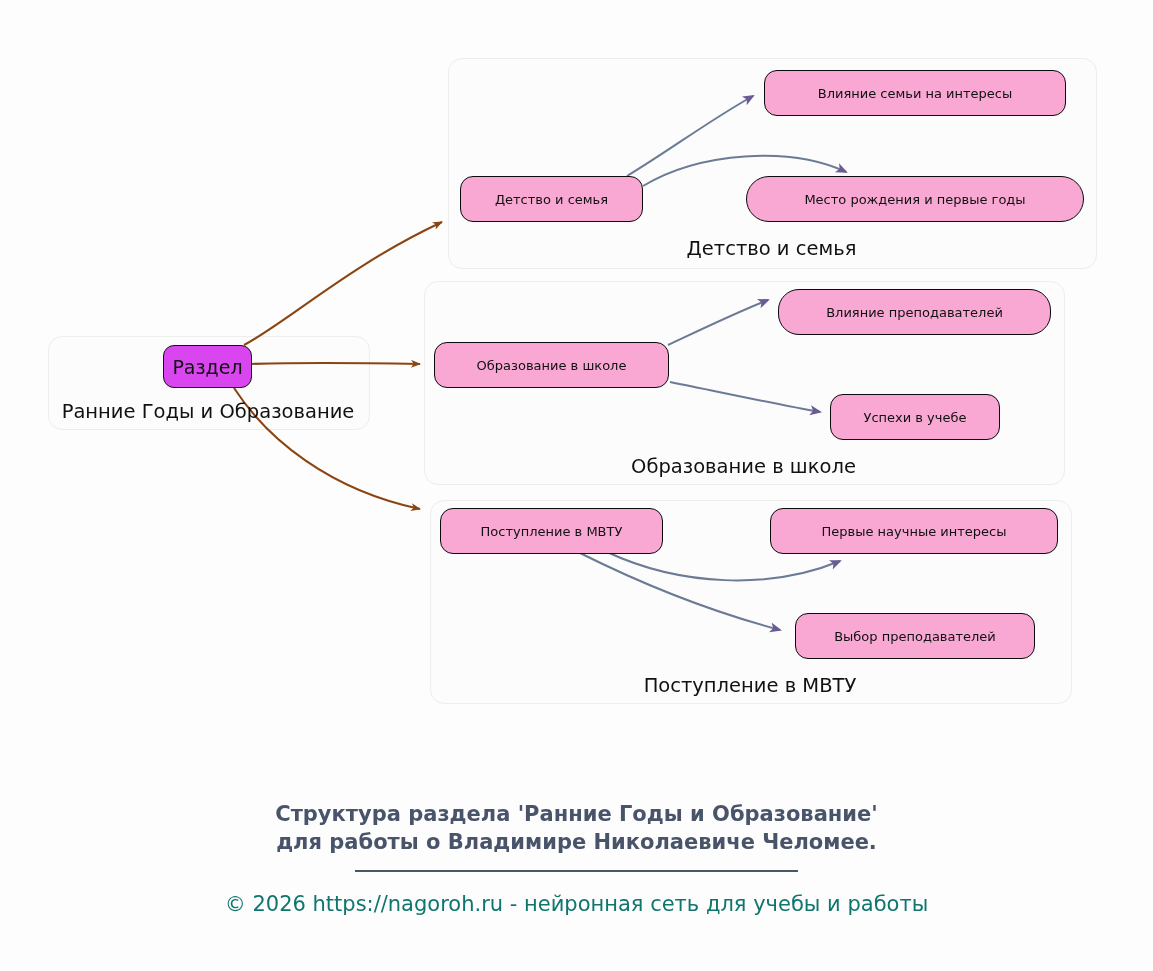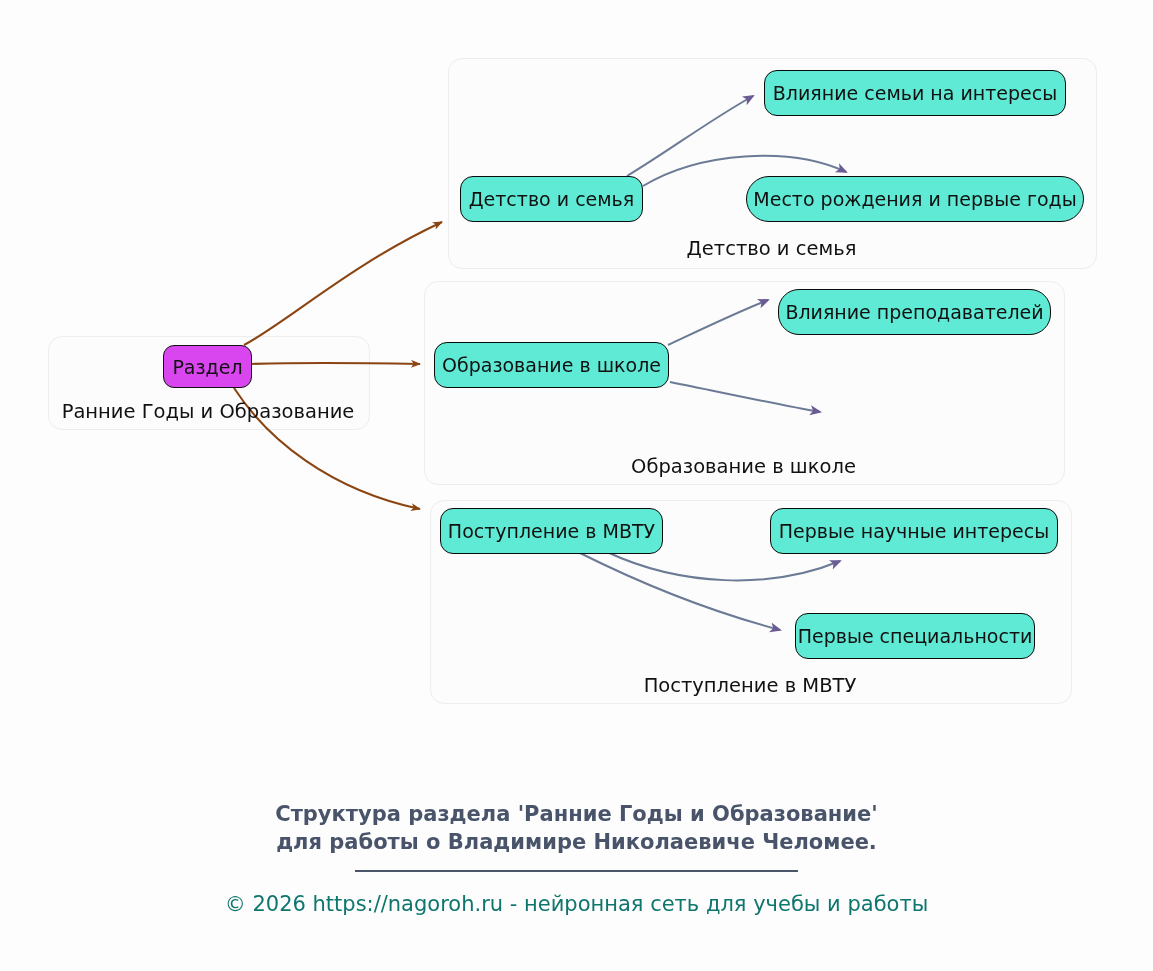--- a/index.html
+++ b/index.html
@@ -42,23 +42,23 @@
     color: #111111;
     white-space: nowrap;
     text-align: center;
   }
   .node {
     position: absolute;
     z-index: 4;
     box-sizing: border-box;
     border: 1.6px solid #0b0b0b;
     border-radius: 13px;
-    background: #5eead4;
+    background: #f9a8d4;
     color: #111111;
-    font-size: 19px;
+    font-size: 13px;
     display: flex;
     align-items: center;
     justify-content: center;
     white-space: nowrap;
     padding: 0 14px;
   }
   .node.root {
     background: #d946ef;
     border: 1.8px solid #111111;
     border-radius: 11px;
@@ -133,27 +133,28 @@
 
   <div class="node" style="left:460px; top:176px; width:183px; height:46px;">Детство и семья</div>
   <div class="node" style="left:764px; top:70px; width:302px; height:46px;">Влияние семьи на интересы</div>
   <div class="node" style="left:746px; top:176px; width:338px; height:46px;border-radius:23px;">Место рождения и первые годы</div>
 
   <div class="cluster" style="left:424px; top:281px; width:639px; height:202px;"></div>
   <div class="cluster-label" style="left:424px; top:455px; width:639px;">Образование в школе</div>
 
   <div class="node" style="left:434px; top:342px; width:235px; height:46px;">Образование в школе</div>
   <div class="node" style="left:778px; top:289px; width:273px; height:46px;border-radius:21px;">Влияние преподавателей</div>
+  <div class="node" style="left:830px; top:394px; width:170px; height:46px;">Успехи в учебе</div>
 
   <div class="cluster" style="left:430px; top:500px; width:640px; height:202px;"></div>
   <div class="cluster-label" style="left:430px; top:674px; width:640px;">Поступление в МВТУ</div>
 
   <div class="node" style="left:440px; top:508px; width:223px; height:46px;">Поступление в МВТУ</div>
   <div class="node" style="left:770px; top:508px; width:288px; height:46px;">Первые научные интересы</div>
-  <div class="node" style="left:795px; top:613px; width:240px; height:46px;">Первые специальности</div>
+  <div class="node" style="left:795px; top:613px; width:240px; height:46px;">Выбор преподавателей</div>
 
   <div class="footer" style="top:800px;">
     <div class="footer-title">Структура раздела 'Ранние Годы и Образование'
 для работы о Владимире Николаевиче Челомее.</div>
     <div class="footer-divider"></div>
     <div class="footer-copy">© 2026 https://nagoroh.ru - нейронная сеть для учебы и работы</div>
   </div>
 
 </div>
 

